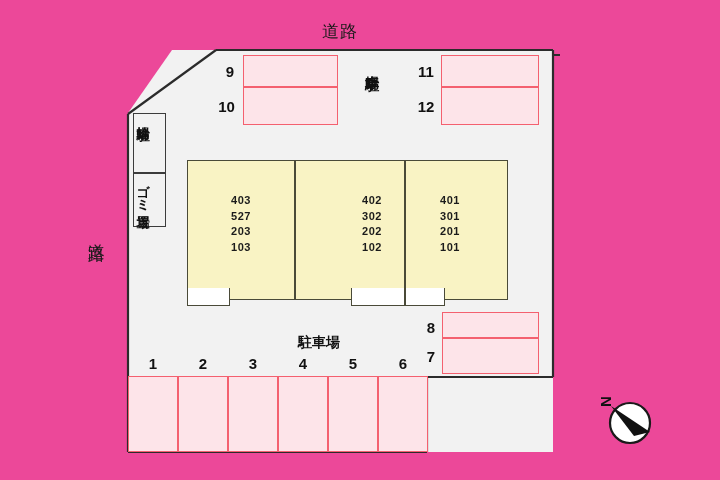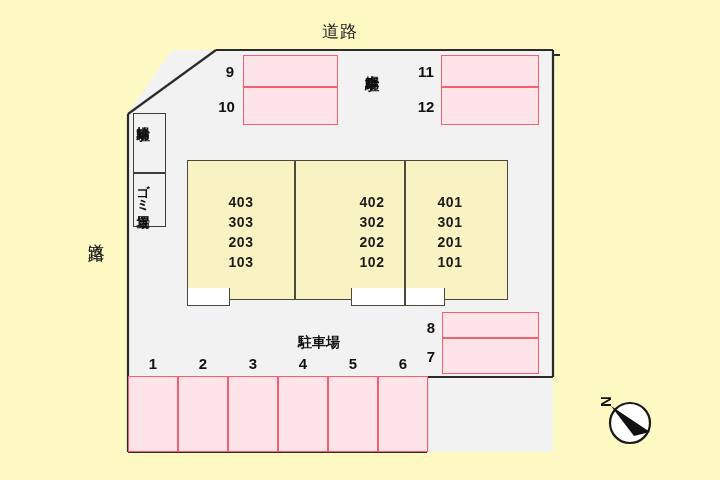--- a/index.html
+++ b/index.html
@@ -7,21 +7,21 @@
     padding: 0;
     background: #ffffff;
   }
   body {
     font-family: "Liberation Sans", "DejaVu Sans", sans-serif;
   }
   #stage {
     position: relative;
     width: 720px;
     height: 480px;
-    background: #fef9c3;
+    background: #ec4899;
     overflow: hidden;
   }
   .abs { position: absolute; }
 
   
   .road-label-h {
     font-size: 17px;
     color: #1a1a1a;
     letter-spacing: 1px;
     font-weight: 500;
@@ -60,21 +60,21 @@
     line-height: 1.05;
   }
   .stall-num {
     font-size: 15px;
     font-weight: 700;
     color: #111;
     white-space: nowrap;
     text-align: center;
   }
   .unit-num {
-    font-size: 14px;
+    font-size: 11px;
     font-weight: 700;
     color: #1b1b1b;
     line-height: 1.42;
     text-align: center;
     letter-spacing: 0.5px;
   }
 
   
   .site-svg { position: absolute; left: 0; top: 0; }
   .stall {
@@ -139,21 +139,21 @@
 
   <div class="abs facility-box" style="left:133px; top:113px; width:33px; height:60px;"></div>
   <div class="abs facility-label-v" style="left:136px; top:117px;">駐輪場</div>
 
   <div class="abs facility-box" style="left:133px; top:173px; width:33px; height:54px;"></div>
   <div class="abs facility-label-v" style="left:136px; top:176px;">ゴミ置場</div>
 
   <div class="abs bldg" style="left:187px; top:160px; width:108px; height:140px;"></div>
   <div class="abs unit-num" style="left:187px; top:193px; width:108px;">
     <div>403</div>
-    <div>303</div>
+    <div>527</div>
     <div>203</div>
     <div>103</div>
   </div>
   <div class="abs entry" style="left:187px; top:288px; width:43px; height:18px;"></div>
 
   <div class="abs bldg" style="left:295px; top:160px; width:110px; height:140px;"></div>
   <div class="abs unit-num" style="left:295px; top:193px; width:110px;margin-left:22px;">
     <div>402</div>
     <div>302</div>
     <div>202</div>

